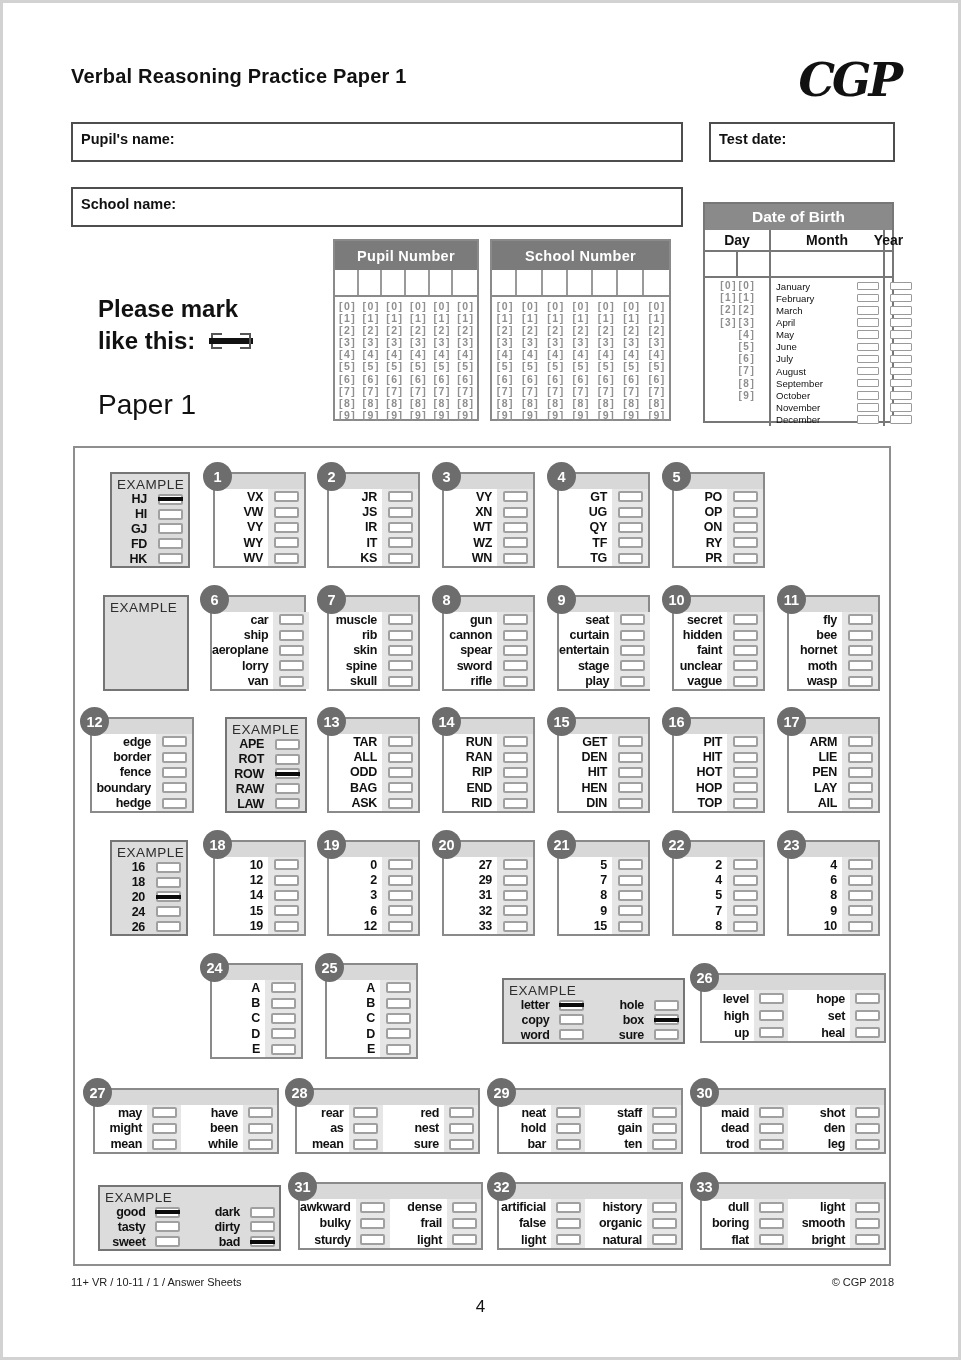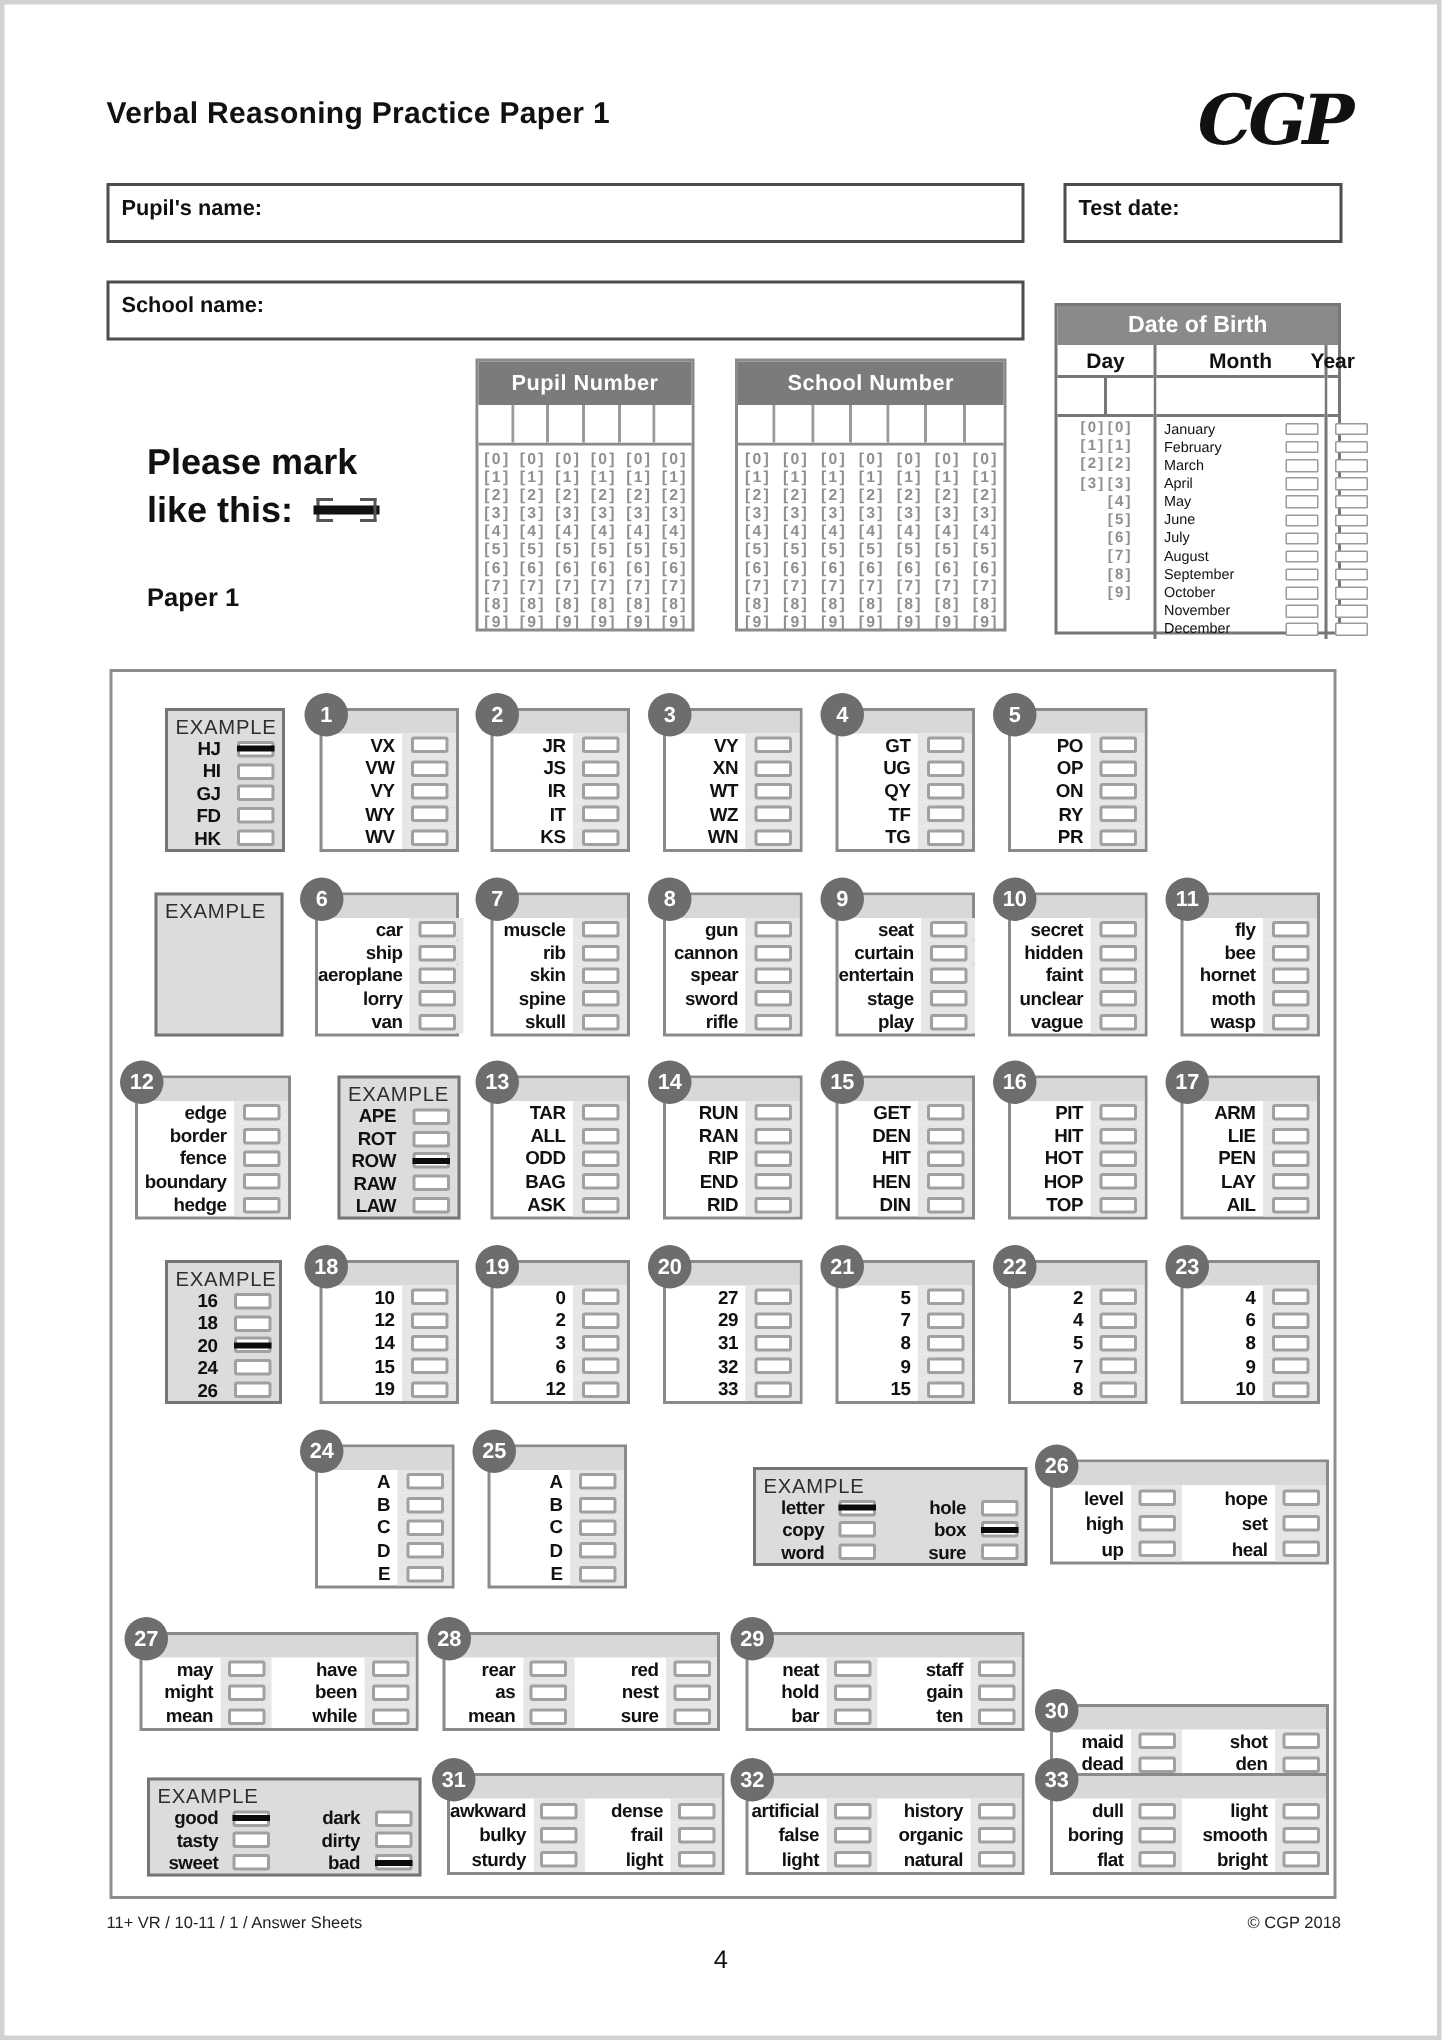--- a/index.html
+++ b/index.html
@@ -12,21 +12,21 @@
   .logo{position:absolute;right:58px;top:50px;font-family:"DejaVu Serif",serif;font-style:italic;
         font-weight:bold;font-size:46px;letter-spacing:-3px}
   .namebox{position:absolute;border:2px solid #4d4d4d;background:#fff}
   .nb-pupil{left:68px;top:119px;width:612px;height:40px}
   .nb-test{left:706px;top:119px;width:186px;height:40px}
   .nb-school{left:68px;top:184px;width:612px;height:40px}
   .boxlabel{position:absolute;left:8px;top:7px;font-weight:bold;font-size:14.5px}
 
   
   .numgrid{position:absolute;top:236px;border:2px solid #8a8a8a;background:#fff}
-  .ng-pupil{left:314px;width:146px;height:182px}
+  .ng-pupil{left:330px;width:146px;height:182px}
   .ng-school{left:487px;width:181px;height:182px}
   .ng-title{height:29px;background:#7b7b7b;color:#fff;font-weight:bold;font-size:14.5px;
             display:flex;align-items:center;justify-content:center;letter-spacing:.3px}
   .ng-writein{display:grid;height:27px;border-bottom:2px solid #8a8a8a}
   .ng-cell{background:#fff;border-right:2px solid #9a9a9a}
   .ng-cell:last-child{border-right:none}
   .ng-digits{display:grid;padding:3px 0 2px}
   .ng-col{display:flex;flex-direction:column;align-items:center}
   .bdigit,.ddigit{font-size:10.5px;font-weight:bold;color:#8f8f8f;line-height:12.1px;white-space:nowrap}
   .bdigit::before,.ddigit::before{content:"[";margin-right:1.5px}
@@ -51,21 +51,21 @@
   .dob-row{display:flex;align-items:center;height:12.15px}
   .dlabel{flex:1;font-size:9.6px;white-space:nowrap;overflow:hidden}
   .dob-cb{width:22px;height:8.5px;background:#fff;border:1px solid #9a9a9a;border-radius:1px;flex:none}
 
   
   .marknote{position:absolute;left:95px;top:290px;font-size:24px;font-weight:bold;line-height:32px}
   .mark-glyph{display:inline-block;position:relative;width:40px;height:16px;margin-left:9px}
   .mark-glyph::before{content:"";position:absolute;left:0;top:0;bottom:0;width:9px;border:2px solid #555;border-right:none}
   .mark-glyph::after{content:"";position:absolute;right:0;top:0;bottom:0;width:9px;border:2px solid #555;border-left:none}
   .mg-bar{position:absolute;left:-2px;right:-2px;top:5px;height:6px;background:#111}
-  .paperlabel{position:absolute;left:95px;top:386px;font-size:17px;font-weight:bold}
+  .paperlabel{position:absolute;left:95px;top:386px;font-size:28px;font-weight:normal}
 
   
   .answer-area{position:absolute;left:70px;top:443px;width:818px;height:820px;border:2px solid #8e8e8e;background:#fff}
   .qbox{position:absolute;background:#fff;border:2px solid #8a8a8a}
   .qbox.example{background:#dcdcdc;border-color:#757575}
   .badge{position:absolute;left:-12px;top:-12px;width:29px;height:29px;border-radius:50%;background:#6d6d6d;
          color:#fff;font-weight:bold;font-size:14.5px;display:flex;align-items:center;justify-content:center;z-index:2}
   .hdr{height:15px;background:#d8d8d8}
   .exhdr{height:18px;font-size:13.5px;color:#2e2e2e;padding:3px 0 0 5px;letter-spacing:.5px}
   .opts{position:absolute;left:0;right:0;top:15px;bottom:0;display:grid;grid-template-columns:1fr 36px;
@@ -1328,21 +1328,21 @@
           <span class="cbcell">
             <span class="cb"></span>
           </span>
           <span class="spacer"></span>
           <span class="lbl">ten</span>
           <span class="cbcell">
             <span class="cb"></span>
           </span>
         </div>
       </div>
-      <div class="qbox wide" style="left: 625px; top: 640px; width: 186px; height: 66px; margin-top: 48px;">
+      <div class="qbox wide" style="left: 625px; top: 640px; width: 186px; height: 66px;">
         <div class="badge">30</div>
         <div class="hdr"></div>
         <div class="wopts">
           <span class="lbl">maid</span>
           <span class="cbcell">
             <span class="cb"></span>
           </span>
           <span class="spacer"></span>
           <span class="lbl">shot</span>
           <span class="cbcell">

